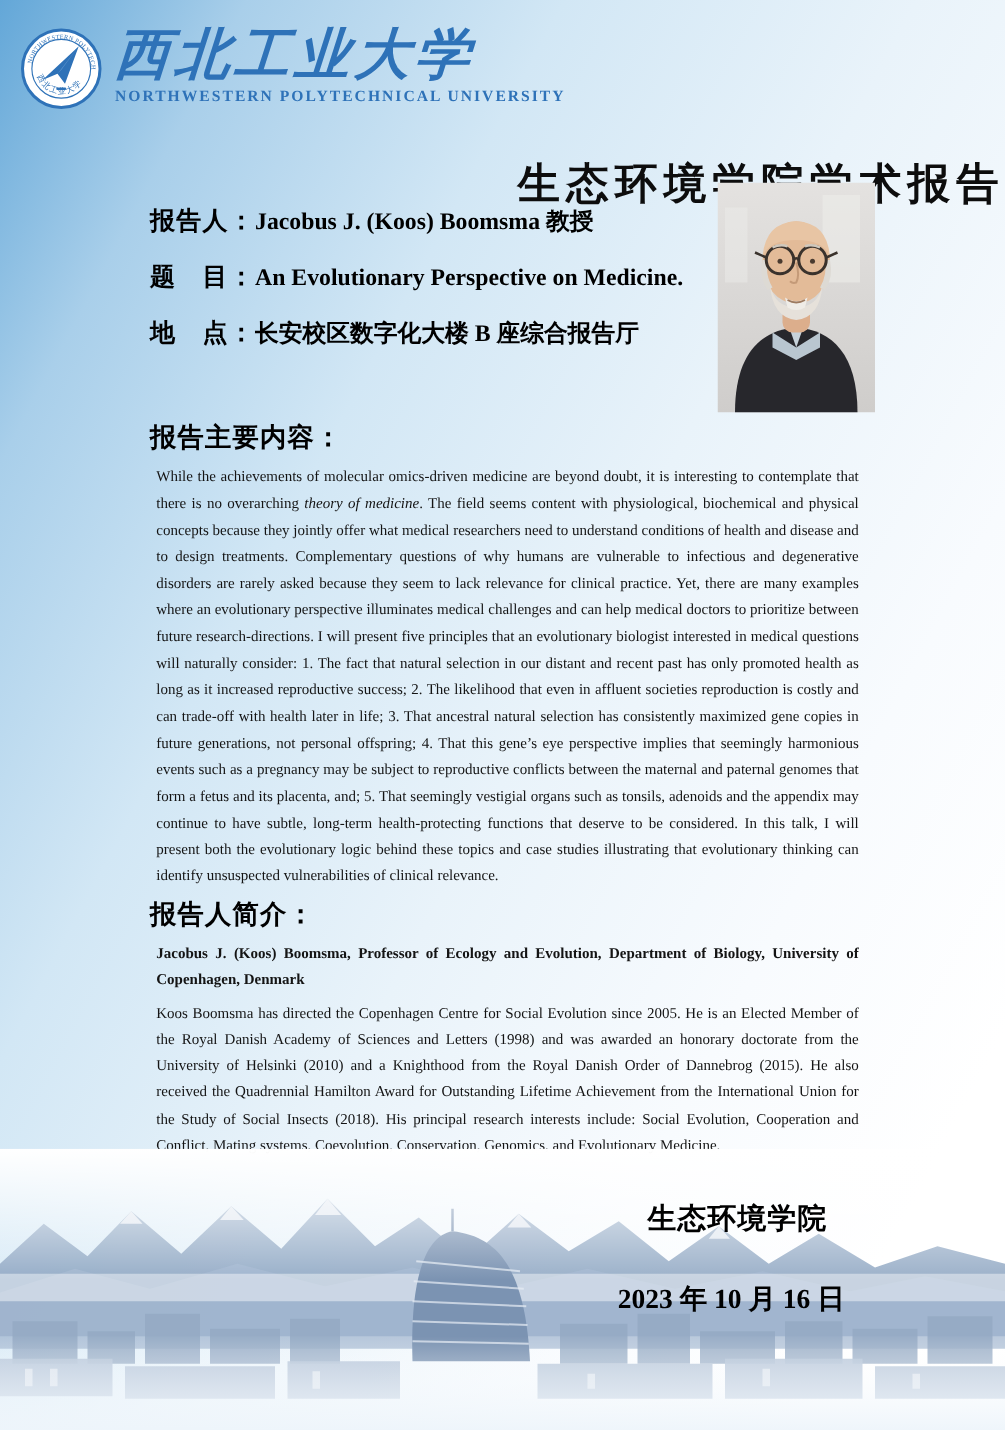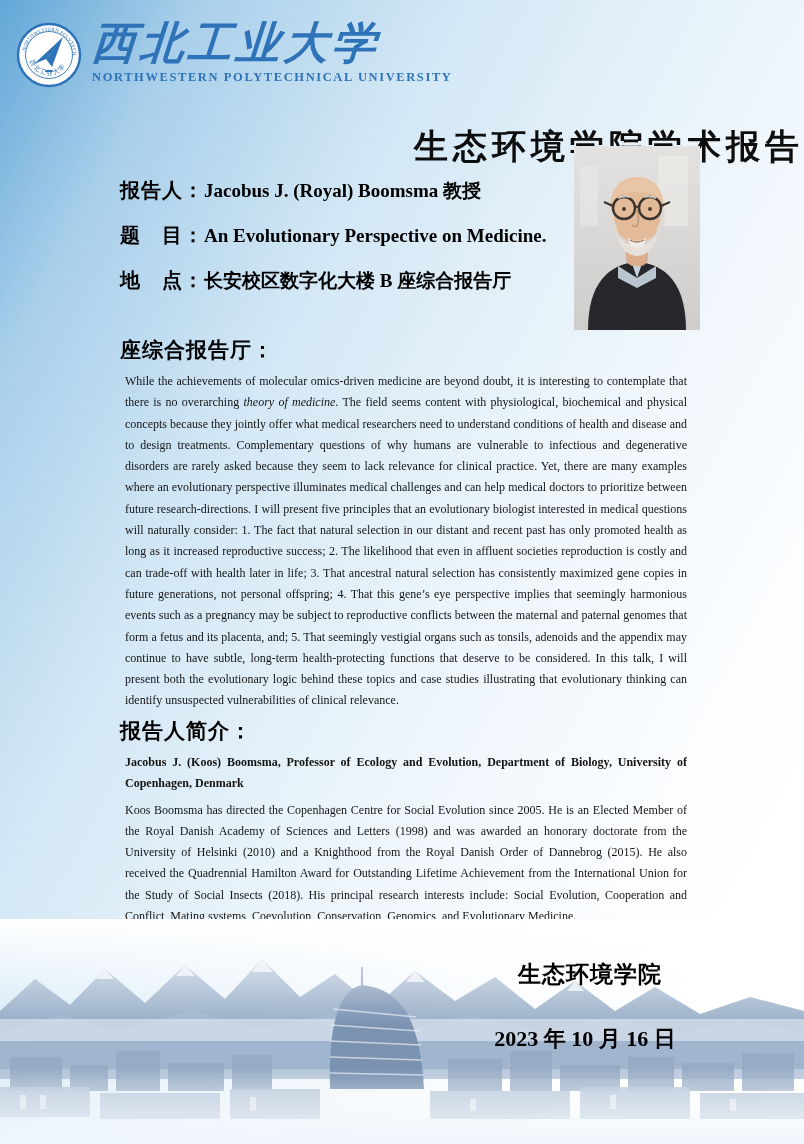--- a/index.html
+++ b/index.html
@@ -21,21 +21,21 @@
     color:#2e72b8;font-size:12.5px;font-weight:bold;letter-spacing:1.6px;margin-top:2px;
     font-family:"Liberation Serif",serif;
   }
   
   .poster-title{
     position:absolute;top:104px;left:0;right:0;text-align:right;
     font-family:Liberation Serif, serif;font-weight:bold;color:#0d0d0d;
     font-size:34px;letter-spacing:5px;margin-top:20px;
   }
   
-  .info{position:absolute;top:179px;left:120px;width:450px;}
+  .info{position:absolute;top:166px;left:120px;width:450px;}
   .info-row{display:flex;align-items:baseline;margin-bottom:22px;line-height:23px;}
   .info-label{
     font-weight:bold;color:#000;font-size:20px;white-space:pre;letter-spacing:1px;
     font-family:"Liberation Sans",sans-serif;
   }
   .info-value{
     font-weight:bold;color:#000;font-size:19px;
     font-family:"Liberation Serif",serif;
   }
   
@@ -101,21 +101,21 @@
       <div class="uni-cn">西北工业大学</div>
       <div class="uni-en">NORTHWESTERN POLYTECHNICAL UNIVERSITY</div>
     </div>
   </div>
 
   <div class="poster-title">生态环境学院学术报告</div>
 
   <div class="info">
     <div class="info-row">
       <span class="info-label">报告人：</span>
-      <span class="info-value">Jacobus J. (Royal) Boomsma  教授</span>
+      <span class="info-value">Jacobus J. (Koos) Boomsma  教授</span>
     </div>
     <div class="info-row">
       <span class="info-label">题　目：</span>
       <span class="info-value">An Evolutionary Perspective on Medicine.</span>
     </div>
     <div class="info-row">
       <span class="info-label">地　点：</span>
       <span class="info-value">长安校区数字化大楼 B 座综合报告厅</span>
     </div>
   </div>
@@ -155,21 +155,21 @@
     <circle cx="76" cy="62" r="11" fill="none" stroke="#3a322c" stroke-width="2.4"></circle>
     <path d="M61,62 q2,-3 4,0" stroke="#3a322c" stroke-width="2" fill="none"></path>
     <path d="M39,60 L30,56 M87,60 L96,56" stroke="#3a322c" stroke-width="2"></path>
 
     <circle cx="50" cy="63" r="2" fill="#4a3b30"></circle>
     <circle cx="76" cy="63" r="2" fill="#4a3b30"></circle>
     <path d="M44,52 q6,-3 12,-1 M70,51 q6,-2 12,1" stroke="#cfc8bd" stroke-width="2" fill="none"></path>
   </svg>
 
   <div class="section sec-abstract">
-    <h2 class="sec-heading">座综合报告厅：</h2>
+    <h2 class="sec-heading">报告主要内容：</h2>
     <p class="body-text"><span>While the achievements of molecular omics-driven medicine are beyond doubt, it is interesting to contemplate that there is no overarching </span><em>theory of medicine</em><span>. The field seems content with physiological, biochemical and physical concepts because they jointly offer what medical researchers need to understand conditions of health and disease and to design treatments. Complementary questions of why humans are vulnerable to infectious and degenerative disorders are rarely asked because they seem to lack relevance for clinical practice. Yet, there are many examples where an evolutionary perspective illuminates medical challenges and can help medical doctors to prioritize between future research-directions. I will present five principles that an evolutionary biologist interested in medical questions will naturally consider: 1. The fact that natural selection in our distant and recent past has only promoted health as long as it increased reproductive success; 2. The likelihood that even in affluent societies reproduction is costly and can trade-off with health later in life; 3. That ancestral natural selection has consistently maximized gene copies in future generations, not personal offspring; 4. That this gene’s eye perspective implies that seemingly harmonious events such as a pregnancy may be subject to reproductive conflicts between the maternal and paternal genomes that form a fetus and its placenta, and; 5. That seemingly vestigial organs such as tonsils, adenoids and the appendix may continue to have subtle, long-term health-protecting functions that deserve to be considered. In this talk, I will present both the evolutionary logic behind these topics and case studies illustrating that evolutionary thinking can identify unsuspected vulnerabilities of clinical relevance.</span></p>
   </div>
 
   <div class="section sec-bio">
     <h2 class="sec-heading">报告人简介：</h2>
     <p class="body-text bio-intro">Jacobus J. (Koos) Boomsma, Professor of Ecology and Evolution, Department of Biology, University of Copenhagen, Denmark</p>
     <p class="body-text">Koos Boomsma has directed the Copenhagen Centre for Social Evolution since 2005. He is an Elected Member of the Royal Danish Academy of Sciences and Letters (1998) and was awarded an honorary doctorate from the University of Helsinki (2010) and a Knighthood from the Royal Danish Order of Dannebrog (2015). He also received the Quadrennial Hamilton Award for Outstanding Lifetime Achievement from the International Union for the Study of Social Insects (2018). His principal research interests include: Social Evolution, Cooperation and Conflict, Mating systems, Coevolution, Conservation, Genomics, and Evolutionary Medicine.</p>
   </div>
 
   <svg class="landscape" viewBox="0 0 804 225" preserveAspectRatio="none">

